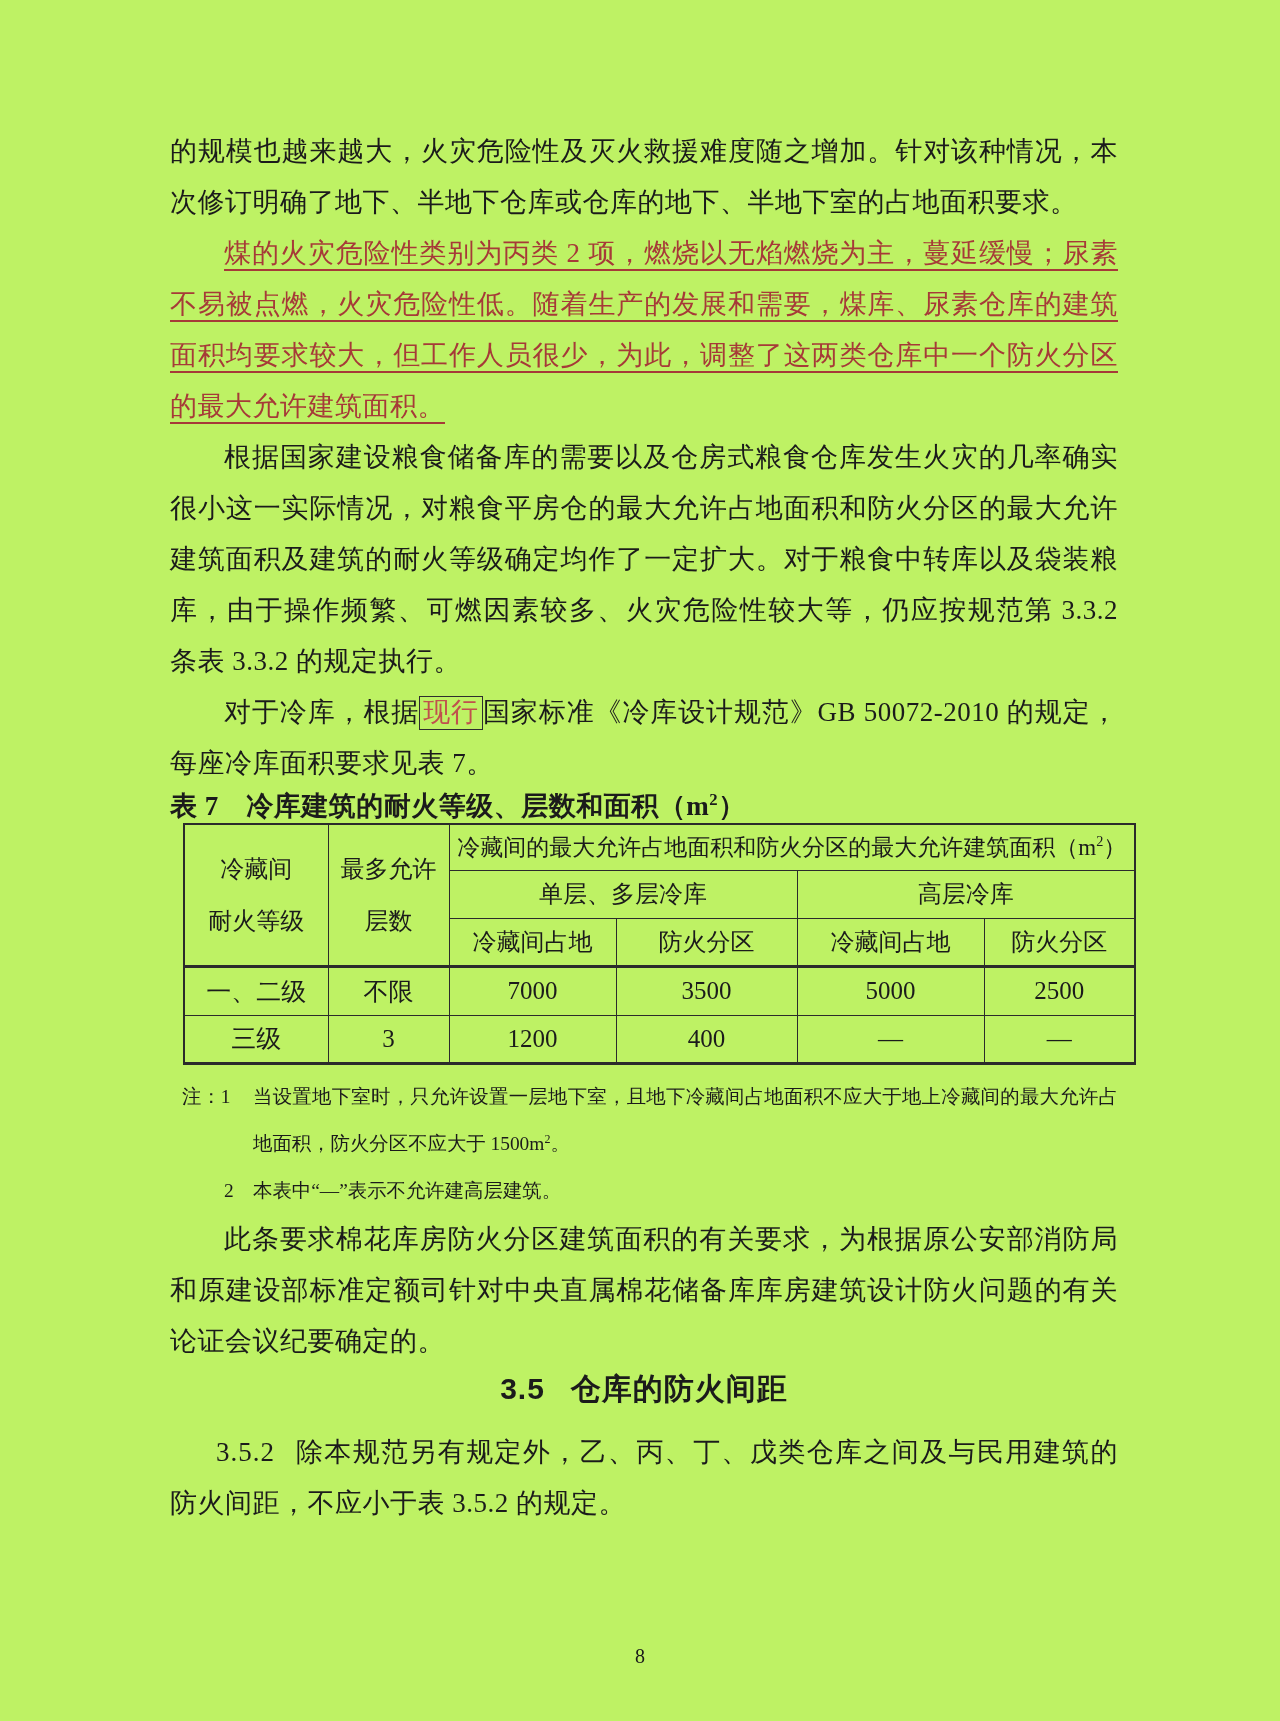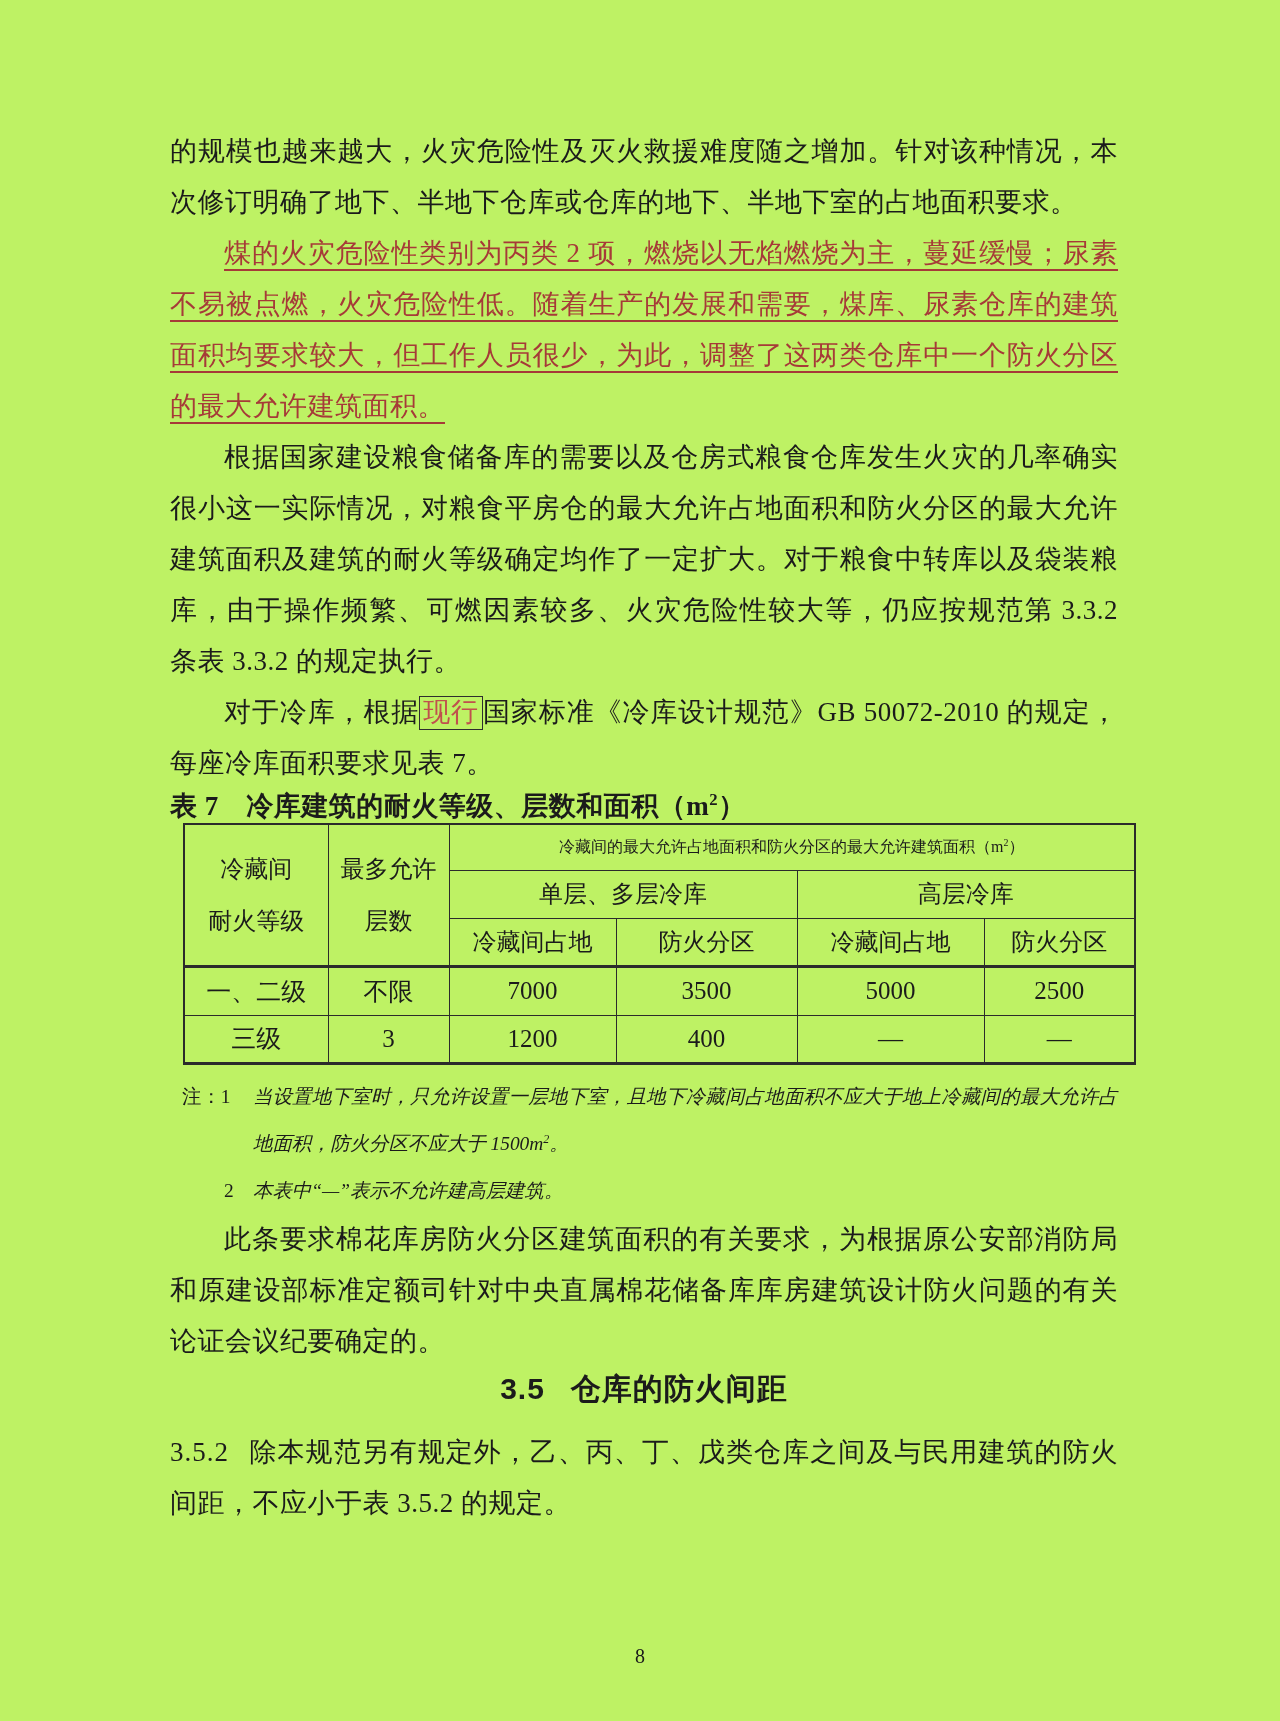--- a/index.html
+++ b/index.html
@@ -66,45 +66,45 @@
     vertical-align:middle;
     padding:0;
     font-size:24px;
     font-weight:normal;
   }
   table.t7 .hr1{height:46px;}
   table.t7 .hr2{height:48px;}
   table.t7 .hr3{height:48px;}
   table.t7 .dr1{height:49px;margin-top:44px;}
   table.t7 .dr2{height:48px;}
-  table.t7 .span-hdr{font-size:16px;}
+  table.t7 .span-hdr{font-size:23px;}
   table.t7 .stack span{display:block;line-height:52px;}
   table.t7 .data{font-size:25px;}
   table.t7 tr.first-data td{border-top:3px solid var(--tborder);}
   .notes{
     margin:8px 0 0 12px;
     font-size:19.4px;
     line-height:47px;
   }
   .note-row{display:flex;}
   .note-label{flex:0 0 71px;box-sizing:border-box;white-space:nowrap;}
   .note-label.n2{padding-left:42px;}
-  .note-text{flex:1 1 auto;text-align:justify;text-justify:inter-ideograph;font-style:italic;}
+  .note-text{flex:1 1 auto;text-align:justify;text-justify:inter-ideograph;}
   .section-heading{
     margin:0;
     font-size:30px;
     line-height:44px;
     font-weight:bold;
     text-align:center;
     font-family:"Liberation Sans","DejaVu Sans",sans-serif;
     letter-spacing:1px;
   }
   .heading-gap{display:inline-block;width:26px;}
   .clause{margin-top:16px;}
-  .clause-num{margin-right:20px;letter-spacing:1px;}
+  .clause-num{margin-right:20px;letter-spacing:1px;margin-left:46px;}
   .page-number{
     position:absolute;
     top:1645px;left:0;
     width:100%;
     text-align:center;
     font-size:20px;
   }
 </style>
 </head>
 <body>

